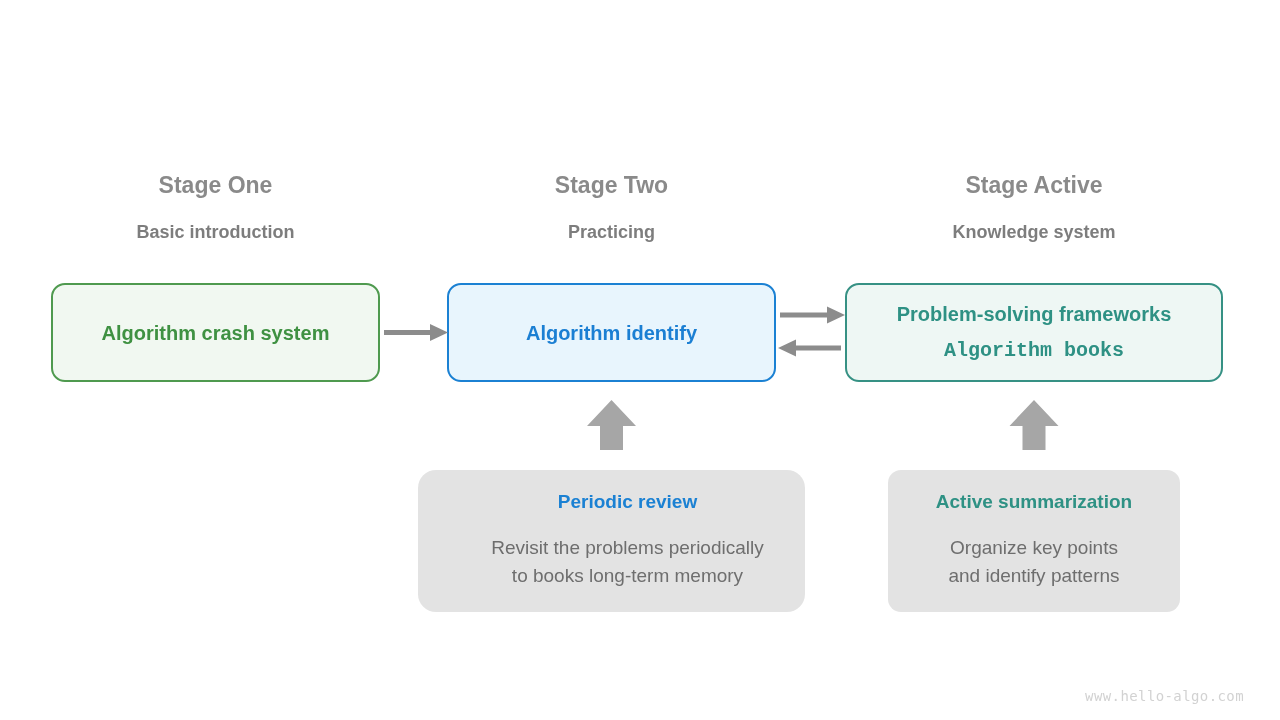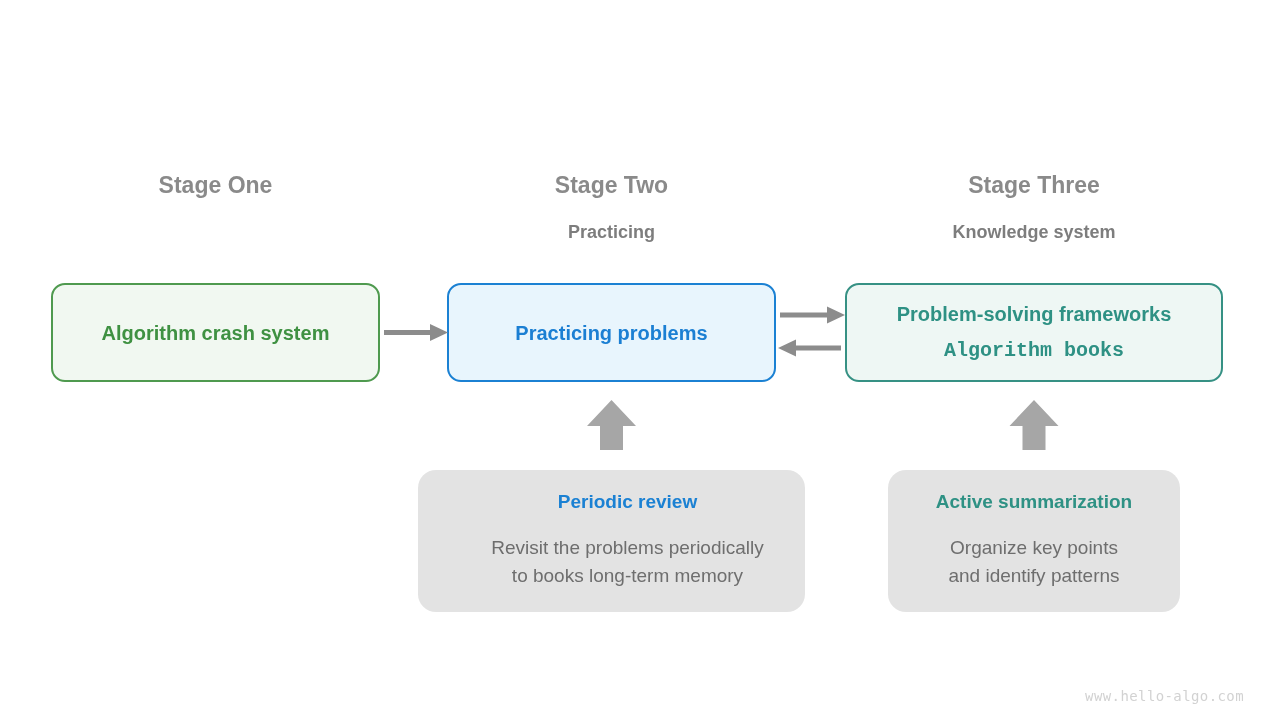--- a/index.html
+++ b/index.html
@@ -105,21 +105,21 @@
   }
   .panel-body {
     margin-top: 23px;
     font-size: 19px;
     color: #6e6e6e;
     line-height: 1.45;
     white-space: pre-line;
   }
   .panel-review { left: 418px; top: 470px; width: 387px; height: 142px; padding-left: 32px; }
   .panel-review .panel-title { color: #1b81d3; }
-  .panel-summary { left: 888px; top: 470px; width: 292px; height: 142px; }
+  .panel-summary { left: 888px; top: 470px; width: 292px; height: 142px; border-radius: 13px; }
   .panel-summary .panel-title { color: #2e9184; }
 
   
   .watermark {
     position: absolute;
     right: 36px;
     bottom: 16px;
     font-family: "DejaVu Sans Mono", "Liberation Mono", monospace;
     font-size: 14px;
     color: #d2d2d2;
@@ -135,38 +135,39 @@
     pointer-events: none;
   }
 </style>
 </head>
 <body>
 
 <div class="canvas">
 
   <div class="stage-col" style="left:51px; top:172px; width:329px;">
     <div class="stage-title">Stage One</div>
+    <div class="stage-sub">Basic introduction</div>
   </div>
 
   <div class="stage-col" style="left:447px; top:172px; width:329px;">
     <div class="stage-title">Stage Two</div>
     <div class="stage-sub">Practicing</div>
   </div>
 
   <div class="stage-col" style="left:845px; top:172px; width:378px;">
-    <div class="stage-title">Stage Three</div>
+    <div class="stage-title">Stage Active</div>
     <div class="stage-sub">Knowledge system</div>
   </div>
 
   <div class="node node-green">
     <div class="line">Algorithm crash system</div>
   </div>
 
   <div class="node node-blue">
-    <div class="line">Practicing problems</div>
+    <div class="line">Algorithm identify</div>
   </div>
 
   <div class="node node-teal">
     <div class="line">Problem-solving frameworks</div>
     <div class="line">Algorithm books</div>
   </div>
 
   <div class="panel panel-review">
     <div class="panel-title">Periodic review</div>
     <div class="panel-body">Revisit the problems periodically

